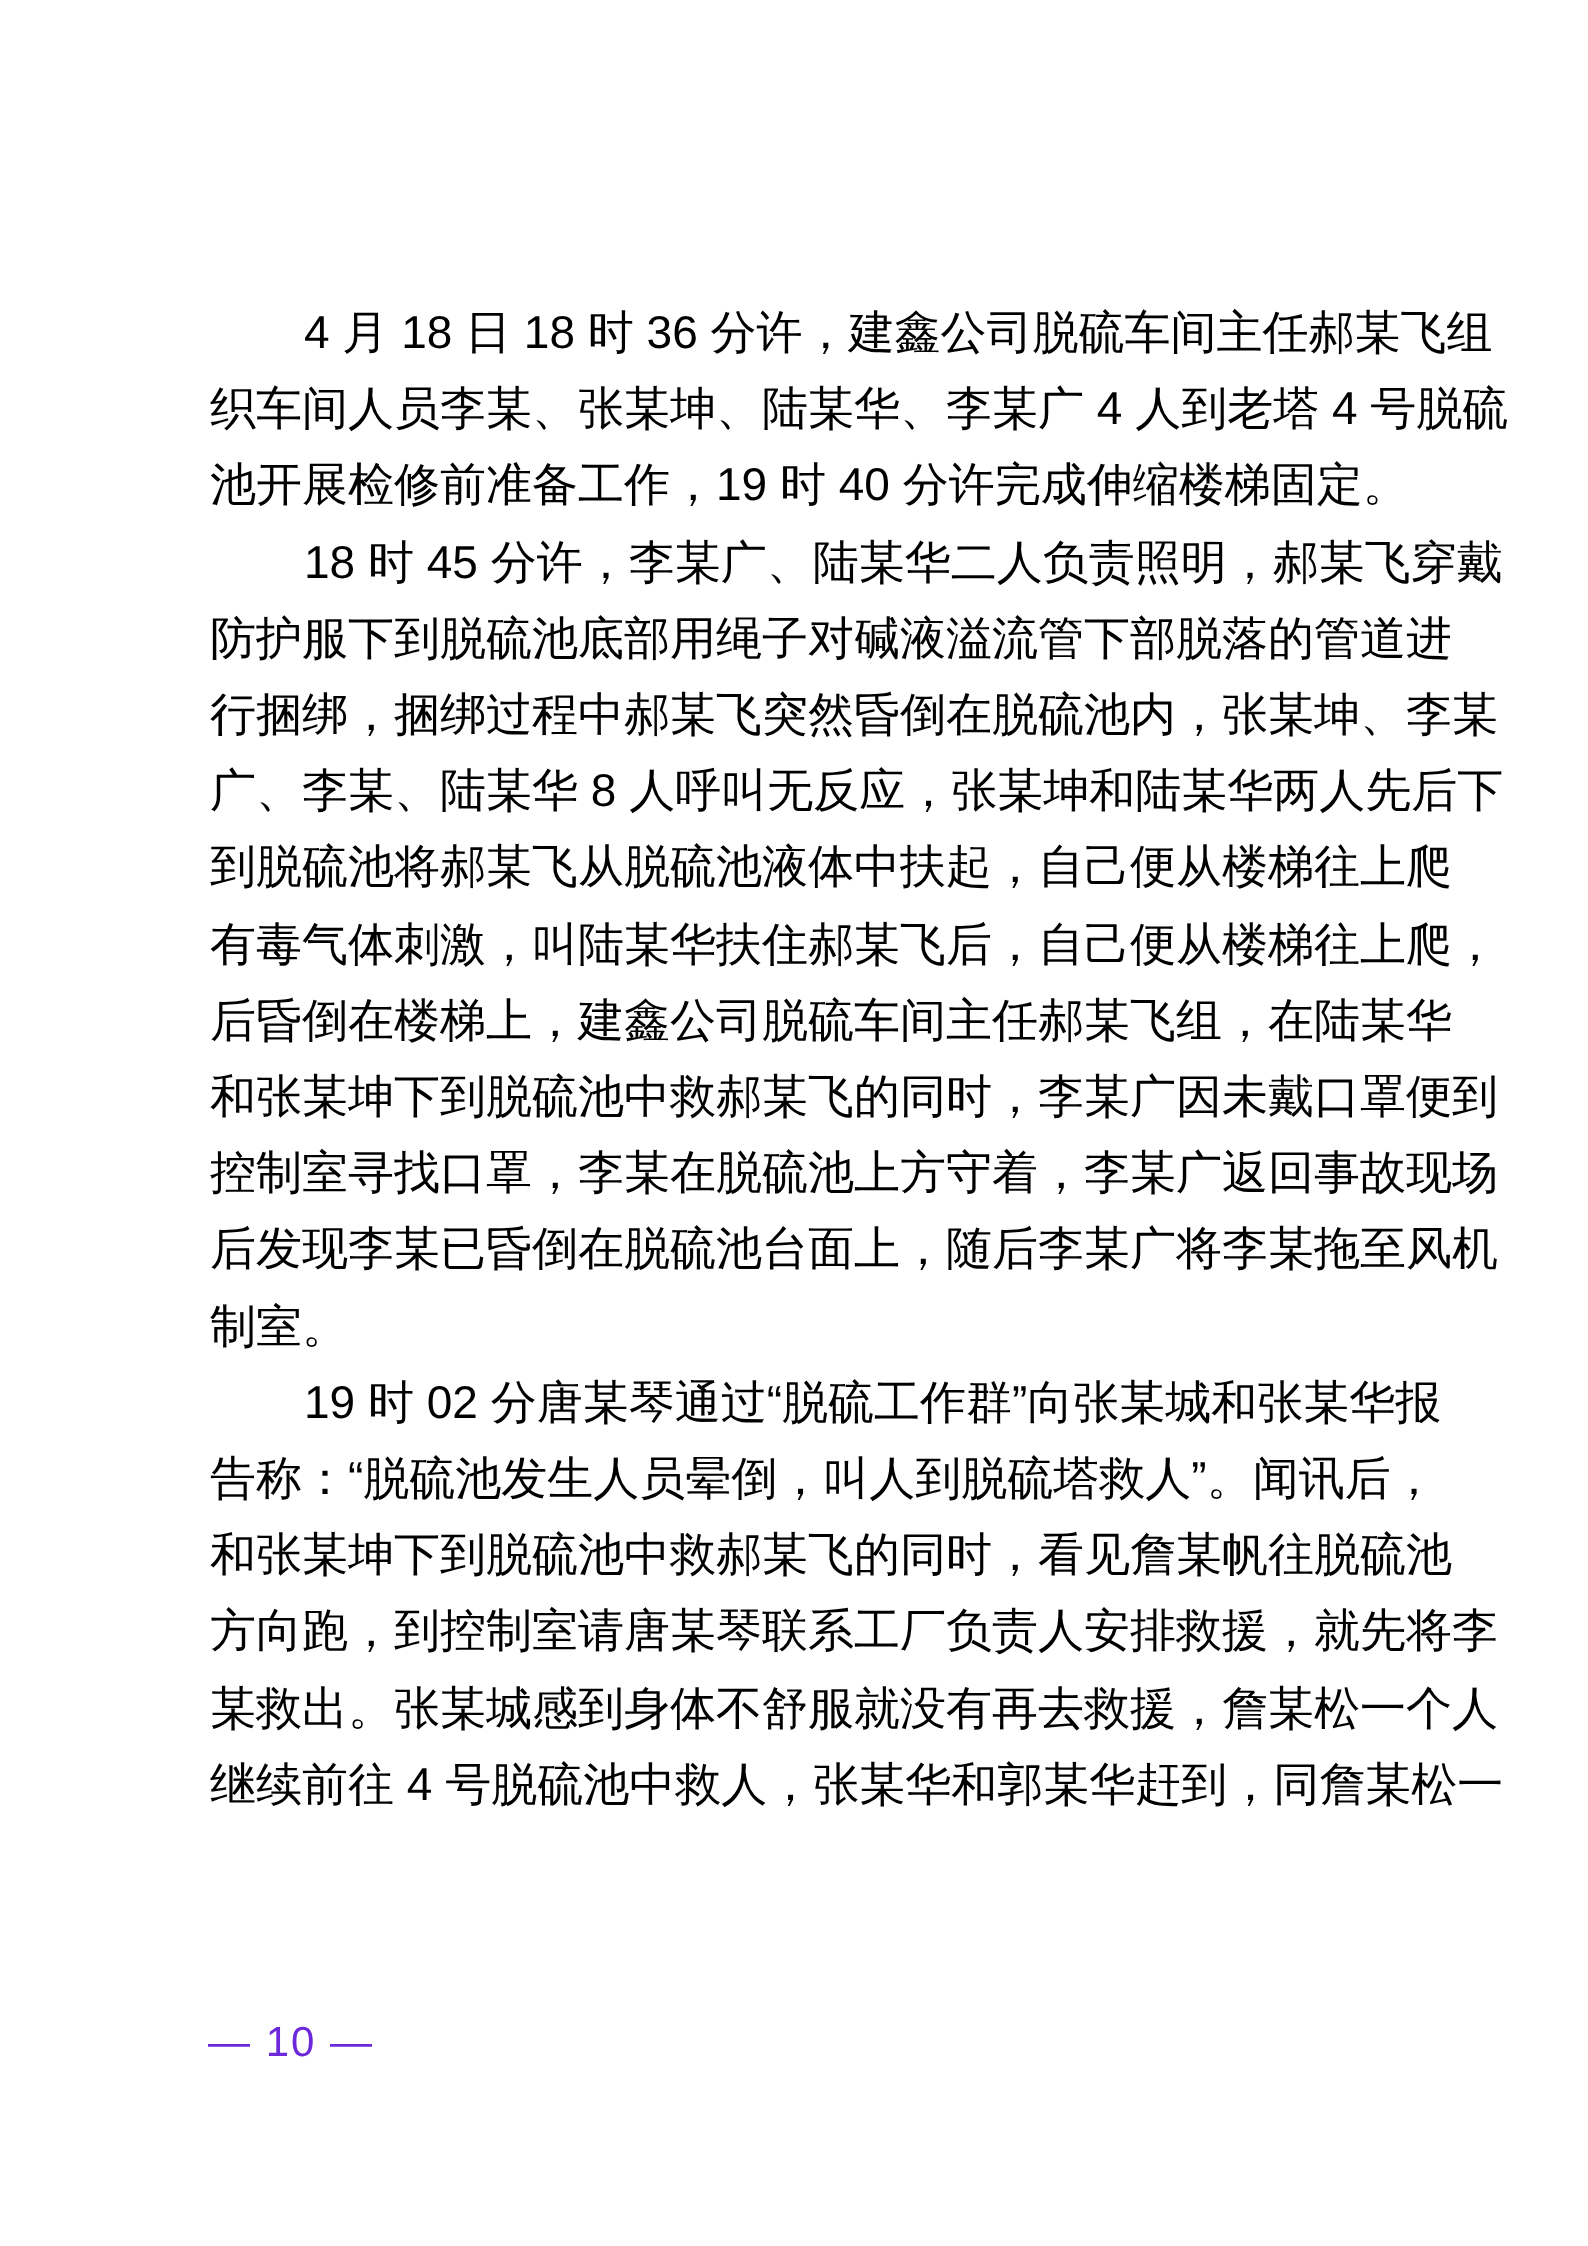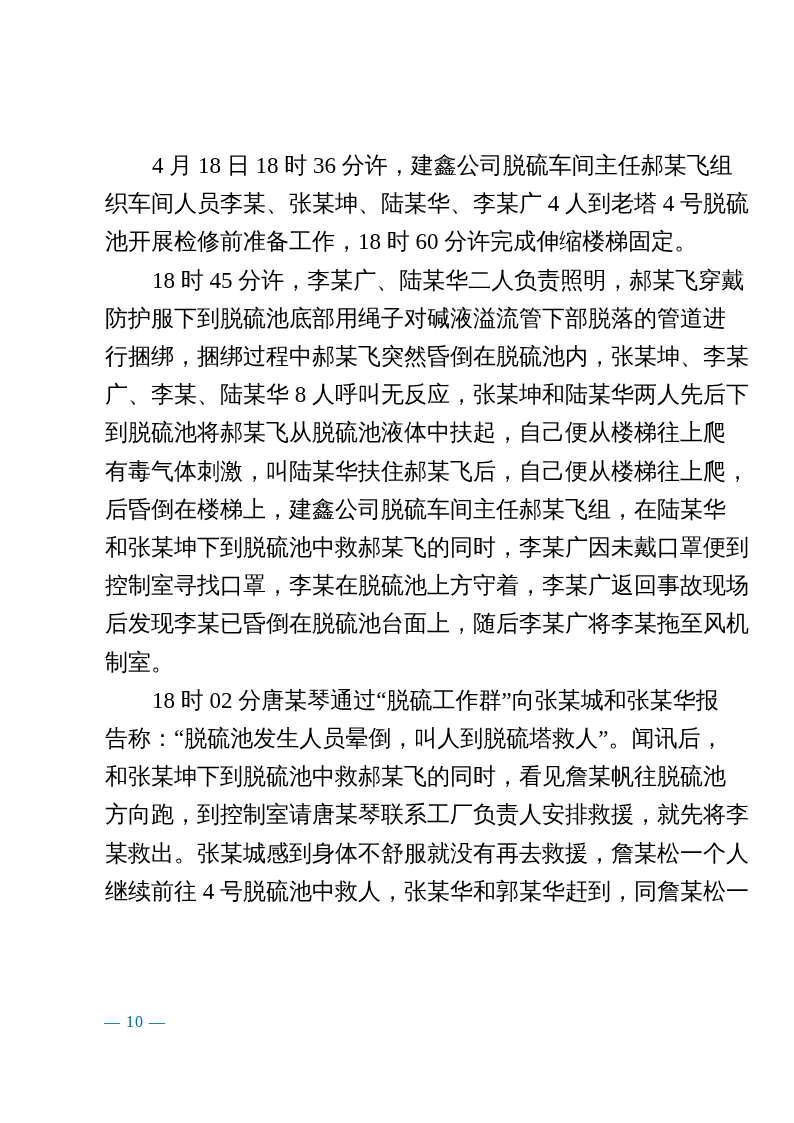--- a/index.html
+++ b/index.html
@@ -6,21 +6,21 @@
     margin: 0;
     padding: 0;
     background: #ffffff;
   }
   .page {
     position: relative;
     width: 794px;
     height: 1123px;
     background: #ffffff;
     overflow: hidden;
-    font-family: Liberation Serif, serif;
+    font-family: Liberation Sans, sans-serif;
     color: #000000;
   }
   .content {
     position: absolute;
     left: 105px;
     top: 147px;
     width: 596px;
   }
   .para {
     margin: 0;
@@ -38,51 +38,51 @@
     text-indent: 47px;
   }
   .line.para-end {
     text-align: left;
     text-align-last: left;
   }
   .footer {
     position: absolute;
     left: 104px;
     top: 1007px;
-    font-size: 16px;
+    font-size: 21px;
     line-height: 30px;
     letter-spacing: 1px;
-    color: #0369a1;
+    color: #6d28d9;
   }
 </style>
 </head>
 <body>
 
 <div class="page">
   <div class="content">
       <div class="para">
         <div class="line para-start">4 月 18 日 18 时 36 分许，建鑫公司脱硫车间主任郝某飞组</div>
         <div class="line">织车间人员李某、张某坤、陆某华、李某广 4 人到老塔 4 号脱硫</div>
-        <div class="line para-end">池开展检修前准备工作，18 时 60 分许完成伸缩楼梯固定。</div>
+        <div class="line para-end">池开展检修前准备工作，19 时 40 分许完成伸缩楼梯固定。</div>
       </div>
       <div class="para">
         <div class="line para-start">18 时 45 分许，李某广、陆某华二人负责照明，郝某飞穿戴</div>
         <div class="line">防护服下到脱硫池底部用绳子对碱液溢流管下部脱落的管道进</div>
         <div class="line">行捆绑，捆绑过程中郝某飞突然昏倒在脱硫池内，张某坤、李某</div>
         <div class="line">广、李某、陆某华 8 人呼叫无反应，张某坤和陆某华两人先后下</div>
         <div class="line">到脱硫池将郝某飞从脱硫池液体中扶起，自己便从楼梯往上爬</div>
         <div class="line">有毒气体刺激，叫陆某华扶住郝某飞后，自己便从楼梯往上爬，</div>
         <div class="line">后昏倒在楼梯上，建鑫公司脱硫车间主任郝某飞组，在陆某华</div>
         <div class="line">和张某坤下到脱硫池中救郝某飞的同时，李某广因未戴口罩便到</div>
         <div class="line">控制室寻找口罩，李某在脱硫池上方守着，李某广返回事故现场</div>
         <div class="line">后发现李某已昏倒在脱硫池台面上，随后李某广将李某拖至风机</div>
         <div class="line para-end">制室。</div>
       </div>
       <div class="para">
-        <div class="line para-start">18 时 02 分唐某琴通过“脱硫工作群”向张某城和张某华报</div>
+        <div class="line para-start">19 时 02 分唐某琴通过“脱硫工作群”向张某城和张某华报</div>
         <div class="line">告称：“脱硫池发生人员晕倒，叫人到脱硫塔救人”。闻讯后，</div>
         <div class="line">和张某坤下到脱硫池中救郝某飞的同时，看见詹某帆往脱硫池</div>
         <div class="line">方向跑，到控制室请唐某琴联系工厂负责人安排救援，就先将李</div>
         <div class="line">某救出。张某城感到身体不舒服就没有再去救援，詹某松一个人</div>
         <div class="line para-end">继续前往 4 号脱硫池中救人，张某华和郭某华赶到，同詹某松一</div>
       </div>
     </div>
   <div class="footer">— 10 —</div>
 </div>
 

